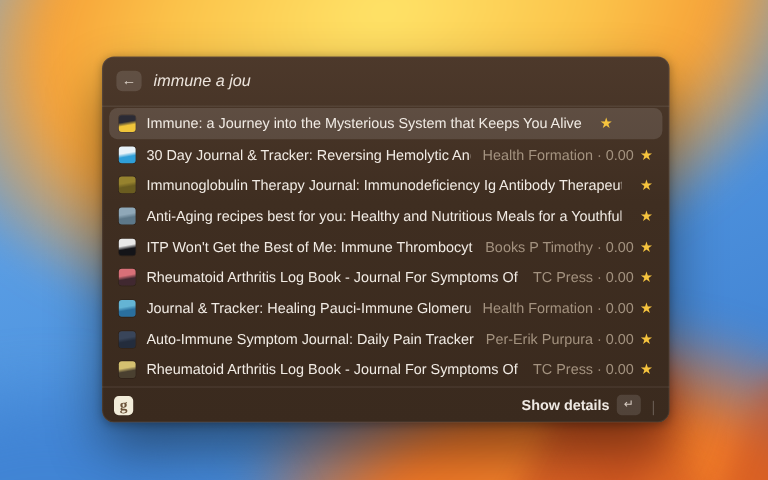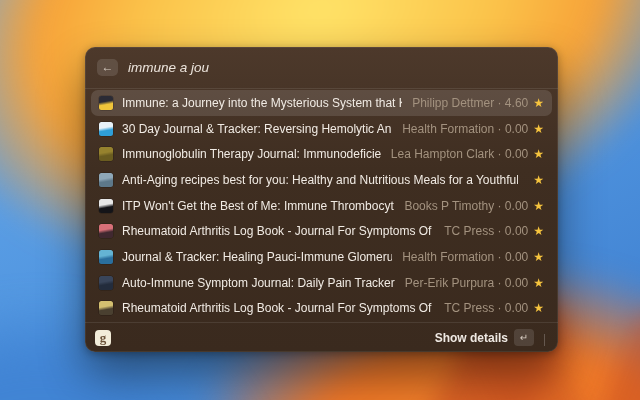--- a/index.html
+++ b/index.html
@@ -97,33 +97,31 @@
     <input class="search-input" type="text" value="immune a jou" style="">
   </div>
 
   <div class="divider"></div>
 
   <div class="results" id="results">
 
   <div class="row selected">
     <div class="cover" style="background: linear-gradient(170deg, rgb(43, 43, 53) 40%, rgb(240, 197, 58) 60%);"></div>
     <span class="row-title">Immune: a Journey into the Mysterious System that Keeps You Alive</span>
-    <span class="row-accessory">Philipp Dettmer · 4.60</span>
     <span class="star">★</span>
   </div>
       <div class="row">
     <div class="cover" style="background: linear-gradient(170deg, rgb(232, 242, 248) 40%, rgb(47, 159, 216) 60%);"></div>
     <span class="row-title">30 Day Journal &amp; Tracker: Reversing Hemolytic Anemia Cd59-Mediated with or…</span>
     <span class="row-accessory">Health Formation · 0.00</span>
     <span class="star">★</span>
   </div>
       <div class="row">
     <div class="cover" style="background: linear-gradient(170deg, rgb(150, 130, 46) 40%, rgb(106, 92, 32) 60%);"></div>
     <span class="row-title">Immunoglobulin Therapy Journal: Immunodeficiency Ig Antibody Therapeutic…</span>
-    <span class="row-accessory">Lea Hampton Clark · 0.00</span>
     <span class="star">★</span>
   </div>
       <div class="row">
     <div class="cover" style="background: linear-gradient(170deg, rgb(143, 168, 184) 40%, rgb(93, 120, 137) 60%);"></div>
     <span class="row-title">Anti-Aging recipes best for you: Healthy and Nutritious Meals for a Youthful Glow…</span>
     <span class="star">★</span>
   </div>
       <div class="row">
     <div class="cover" style="background: linear-gradient(170deg, rgb(232, 232, 232) 40%, rgb(20, 20, 24) 60%);"></div>
     <span class="row-title">ITP Won't Get the Best of Me: Immune Thrombocytopenic Purpura Journal for K…</span>

